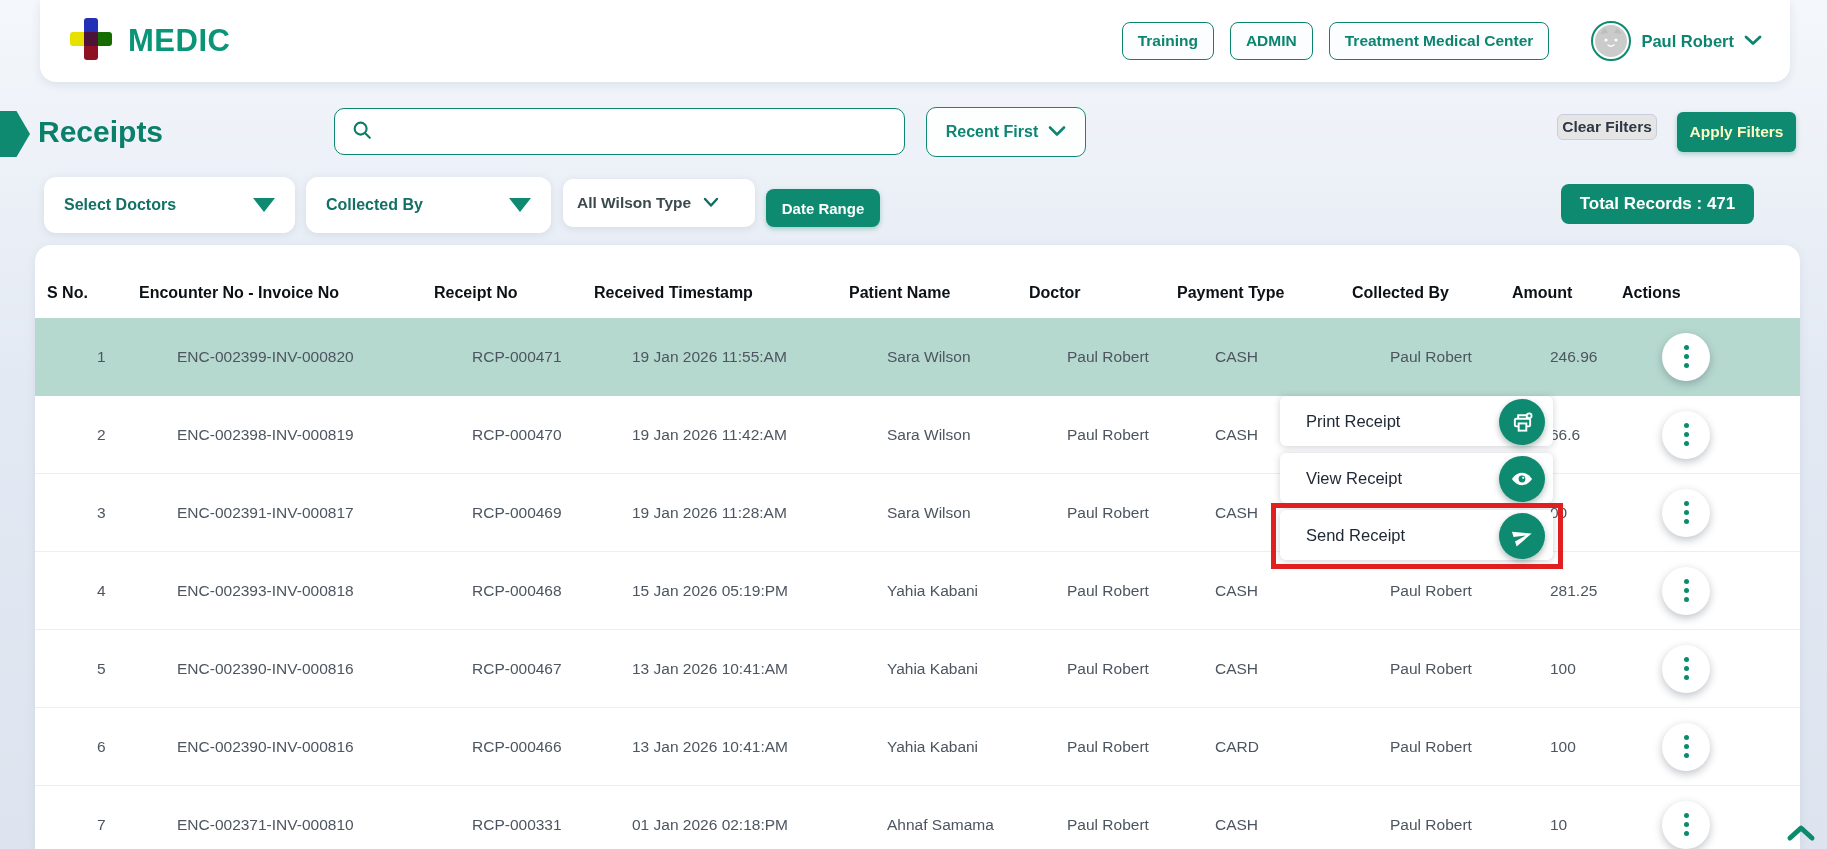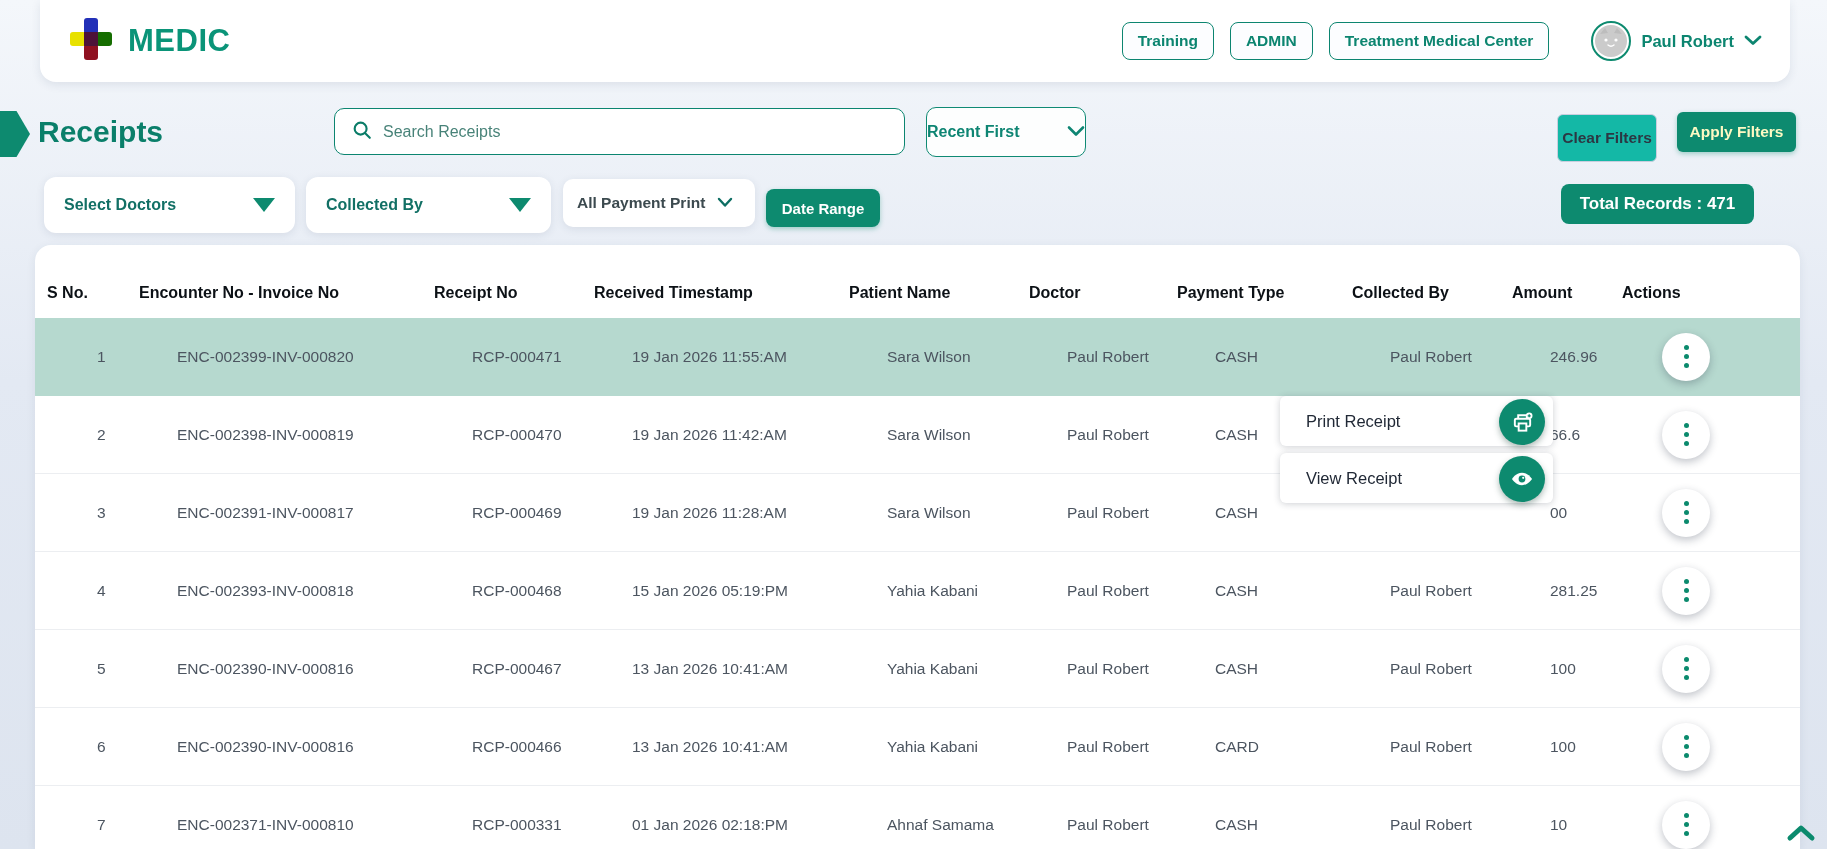--- a/index.html
+++ b/index.html
@@ -41,26 +41,26 @@
     background:#fff; border:1.6px solid #0c8570; border-radius:10px;
     display:flex; align-items:center; gap:10px; padding:0 16px;
   }
   .search-box input {
     border:none; outline:none; flex:1; font-size:16px; font-family:inherit; color:#2f6f66; background:transparent;
   }
   .search-box input::placeholder { color:#3e7c71; opacity:.95; }
   .sort-box {
     position:absolute; left:926px; top:107px; width:160px; height:50px;
     background:#fdfefe; border:1.6px solid #0f8a74; border-radius:10px;
-    display:flex; align-items:center; justify-content:space-between; gap:10px;
+    display:flex; align-items:center; justify-content:center; gap:10px;
     color:#0e8573; font-weight:600; font-size:16px; cursor:pointer;
   }
   .clear-btn {
-    position:absolute; left:1557px; top:114px; width:100px; height:48px;
-    background:#14b8a6; border:1.5px solid #c9cede; border-radius:6px;
+    position:absolute; left:1557px; top:114px; width:100px; height:26px;
+    background:#e5e5e5; border:1.5px solid #c9cede; border-radius:6px;
     color:#2c3743; font-weight:600; font-size:15.5px; font-family:inherit; cursor:pointer;
   }
   .apply-btn {
     position:absolute; left:1677px; top:112px; width:119px; height:40px;
     background:#0d8a6f; border:none; border-radius:6px;
     color:#fef9c3; font-weight:700; font-size:15.5px; font-family:inherit; cursor:pointer;
     box-shadow:0 2px 5px rgba(13,138,111,.35);
   }
   
   .filter-card {
@@ -172,21 +172,20 @@
 <div class="title-arrow"></div>
 <h1 class="page-title">Receipts</h1>
 
 <div class="search-box">
   <span>
     <svg width="22" height="22" viewBox="0 0 24 24">
         <circle cx="10.5" cy="10.5" r="6.5" fill="none" stroke="#0a7c68" stroke-width="2.3"></circle>
         <line x1="15.5" y1="15.5" x2="20.5" y2="20.5" stroke="#0a7c68" stroke-width="2.3" stroke-linecap="round"></line>
       </svg>
   </span>
-  <input type="text" placeholder="Search Receipts" style="">
 </div>
 
 <div class="sort-box">
   <span>Recent First</span>
   <span>
     <svg width="18" height="12" viewBox="0 0 18 12">
         <polyline points="2,2.5 9,9.5 16,2.5" fill="none" stroke="#0e8573" stroke-width="2.6" stroke-linecap="round" stroke-linejoin="round"></polyline>
       </svg>
   </span>
 </div>
@@ -196,21 +195,21 @@
 
 <div class="filter-card" style="left:44px; width:251px;">
   <span>Select Doctors</span>
   <span class="tri-down"></span>
 </div>
 <div class="filter-card" style="left:306px; width:245px;">
   <span>Collected By</span>
   <span class="tri-down"></span>
 </div>
 <div class="select-plain">
-  <span>All Payment Print</span>
+  <span>All Wilson Type</span>
   <span>
     <svg width="16" height="11" viewBox="0 0 16 11">
         <polyline points="2,2 8,8.5 14,2" fill="none" stroke="#0d6e63" stroke-width="2.4" stroke-linecap="round" stroke-linejoin="round"></polyline>
       </svg>
   </span>
 </div>
 <button class="date-btn">Date Range</button>
 <div class="total-badge">Total Records : 471</div>
 
 <div class="table-card">
@@ -377,19 +376,30 @@
   <div class="ctx-item">
     <span>View Receipt</span>
     <span class="ctx-circle">
       <svg width="24" height="24" viewBox="0 0 24 24">
         <path d="M2 12s3.6-6.2 10-6.2S22 12 22 12s-3.6 6.2-10 6.2S2 12 2 12z" fill="#fff"></path>
         <circle cx="12" cy="12" r="3.4" fill="#0d8a6f"></circle>
         <circle cx="13.2" cy="10.8" r="1.1" fill="#fff"></circle>
       </svg>
     </span>
   </div>
+  <div class="ctx-item">
+    <span class="ctx-redbox"></span>
+    <span>Send Receipt</span>
+    <span class="ctx-circle">
+      <svg width="23" height="23" viewBox="0 0 24 24">
+        <g transform="rotate(-18 12 12)">
+          <path d="M3 20L22 12 3 4v5.5l12.5 2.5L3 14.5z" fill="#fff"></path>
+        </g>
+      </svg>
+    </span>
+  </div>
 </div>
 
 <div class="scroll-top">
   <svg width="32" height="20" viewBox="0 0 32 20">
       <polyline points="5,15 16,5 27,15" fill="none" stroke="#0b8a6d" stroke-width="5" stroke-linecap="round" stroke-linejoin="round"></polyline>
     </svg>
 </div>
 
 </body></html>

